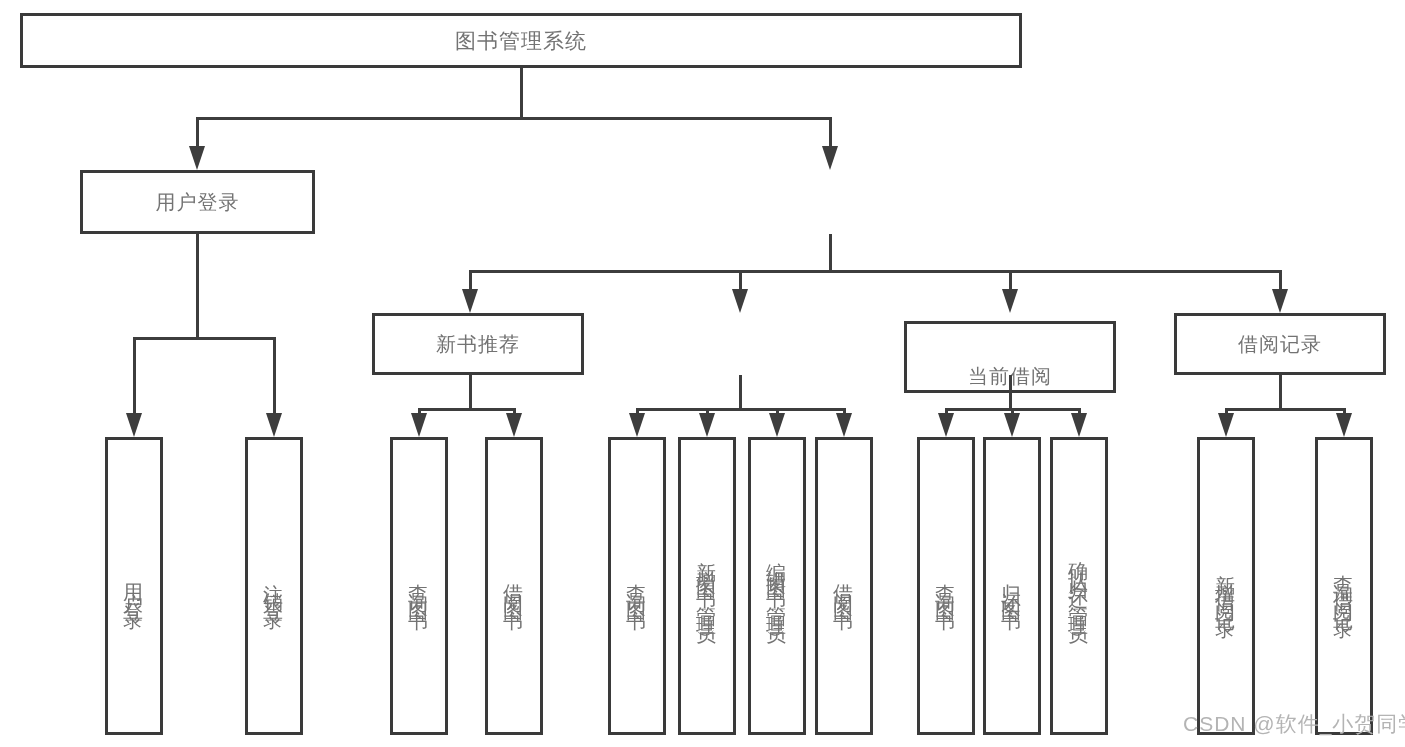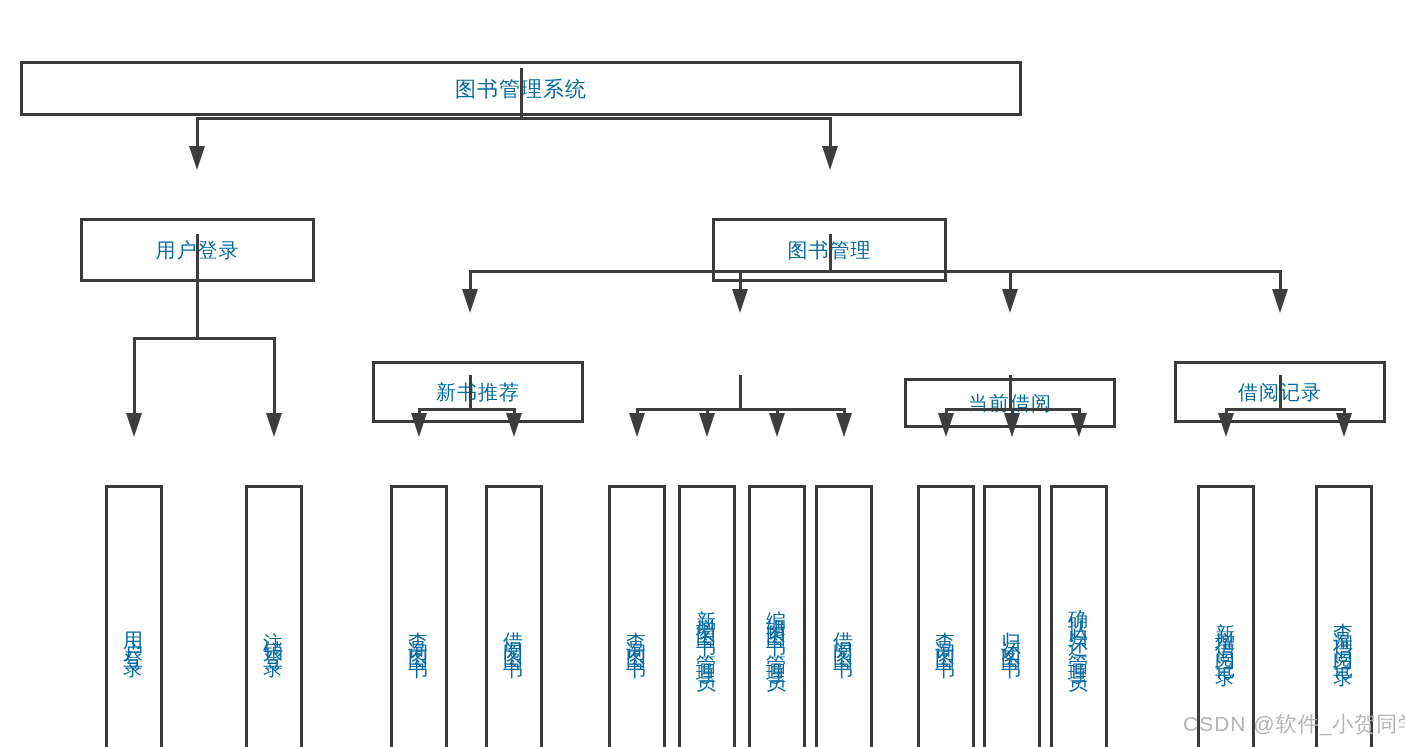--- a/index.html
+++ b/index.html
@@ -9,25 +9,24 @@
     width:1405px;height:747px;
     background:#ffffff;
     font-family:"Liberation Sans","DejaVu Sans",sans-serif;
     overflow:hidden;
   }
   .bx{
     position:absolute;
     background:#ffffff;
     border:3px solid #3a3a3a;
     display:flex;align-items:center;justify-content:center;
-    color:#0369a1;
+    color:#737373;
     font-size:20px;
     letter-spacing:1px;
     text-align:center;
-    margin-top:48px;
   }
   .bx.title{font-size:21px;}
   .vx{
     writing-mode:vertical-rl;
     text-orientation:mixed;
   }
   .vx .lbl{letter-spacing:9px;}
   .ln{position:absolute;background:#3d3d3d;}
   .ar{
     position:absolute;width:0;height:0;
@@ -56,23 +55,20 @@
   <div class="ln" style="left:519.5px;top:68px;width:3px;height:52px;"></div>
   <div class="ln" style="left:195.5px;top:117px;width:636px;height:3px;"></div>
   <div class="ln" style="left:195.5px;top:117px;width:3px;height:33px;"></div>
   <div class="ln" style="left:828.5px;top:117px;width:3px;height:33px;"></div>
   <div class="ar" style="left:189px;top:146px;"></div>
   <div class="ar" style="left:822px;top:146px;"></div>
 
   <div class="bx" style="left:80px;top:170px;width:235px;height:64px;">
     <span class="lbl">用户登录</span>
   </div>
-  <div class="bx" style="left:712px;top:170px;width:235px;height:64px;">
-    <span class="lbl">图书管理</span>
-  </div>
 
   <div class="ln" style="left:195.5px;top:234px;width:3px;height:106px;"></div>
   <div class="ln" style="left:132.5px;top:337px;width:143px;height:3px;"></div>
   <div class="ln" style="left:132.5px;top:337px;width:3px;height:81px;"></div>
   <div class="ln" style="left:272.5px;top:337px;width:3px;height:81px;"></div>
   <div class="ar" style="left:126px;top:413px;"></div>
   <div class="ar" style="left:266px;top:413px;"></div>
 
   <div class="ln" style="left:828.5px;top:234px;width:3px;height:39px;"></div>
   <div class="ln" style="left:468.5px;top:270px;width:813px;height:3px;"></div>
@@ -81,21 +77,21 @@
   <div class="ln" style="left:1008.5px;top:270px;width:3px;height:23px;"></div>
   <div class="ln" style="left:1278.5px;top:270px;width:3px;height:23px;"></div>
   <div class="ar" style="left:462px;top:289px;"></div>
   <div class="ar" style="left:732px;top:289px;"></div>
   <div class="ar" style="left:1002px;top:289px;"></div>
   <div class="ar" style="left:1272px;top:289px;"></div>
 
   <div class="bx" style="left:372px;top:313px;width:212px;height:62px;">
     <span class="lbl">新书推荐</span>
   </div>
-  <div class="bx" style="left:904px;top:330px;width:212px;height:50px;">
+  <div class="bx" style="left:904px;top:321px;width:212px;height:72px;align-items:flex-end;">
     <span class="lbl">当前借阅</span>
   </div>
   <div class="bx" style="left:1174px;top:313px;width:212px;height:62px;">
     <span class="lbl">借阅记录</span>
   </div>
 
   <div class="ln" style="left:468.5px;top:375px;width:3px;height:36px;"></div>
   <div class="ln" style="left:417.5px;top:408px;width:98px;height:3px;"></div>
   <div class="ln" style="left:417.5px;top:408px;width:3px;height:12px;"></div>
   <div class="ln" style="left:512.5px;top:408px;width:3px;height:12px;"></div>

